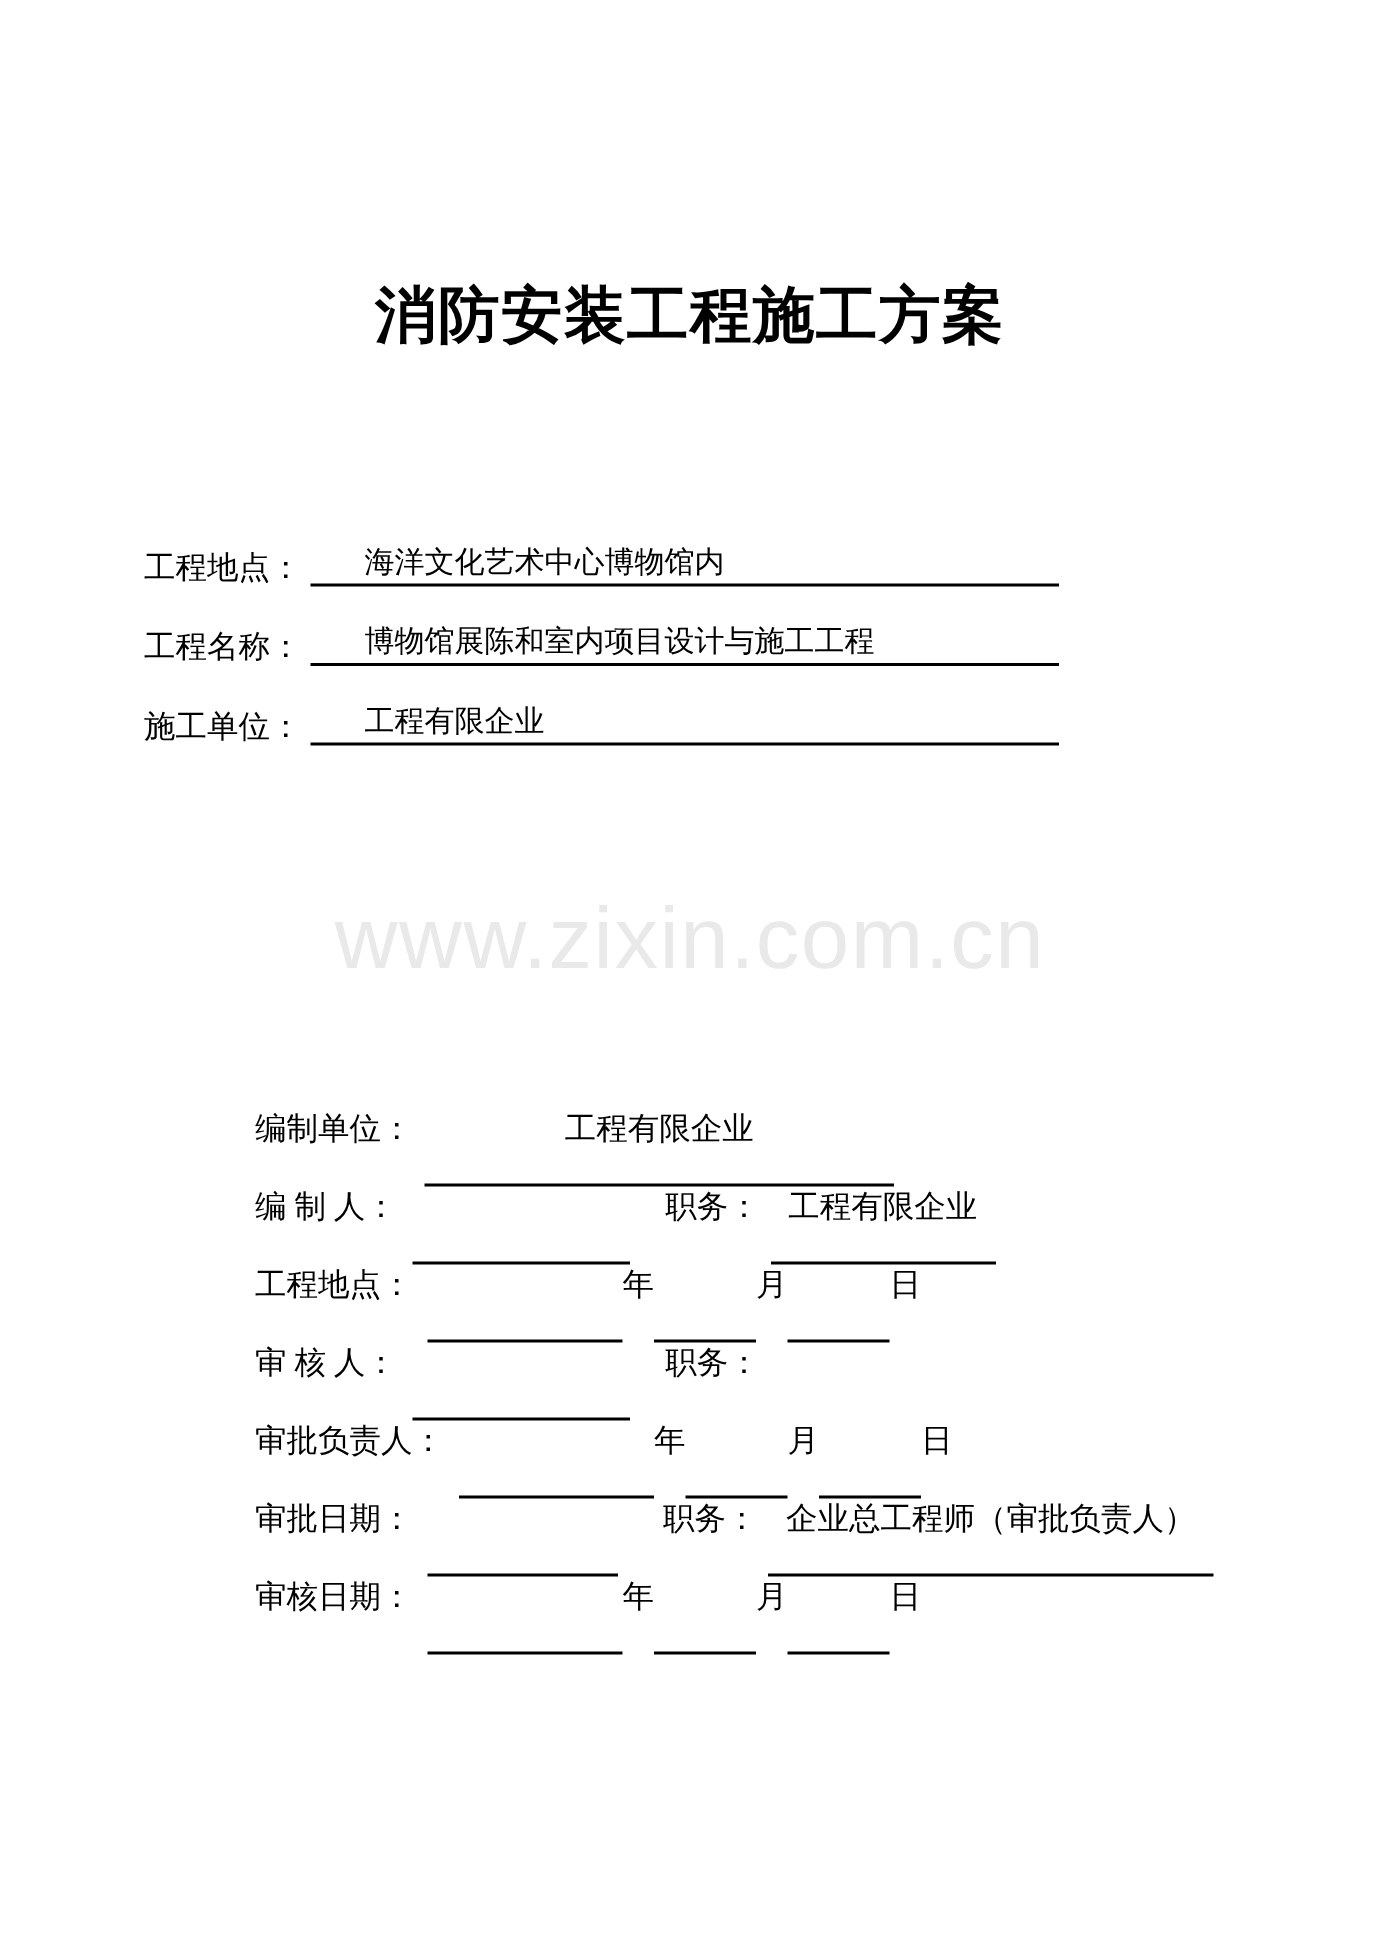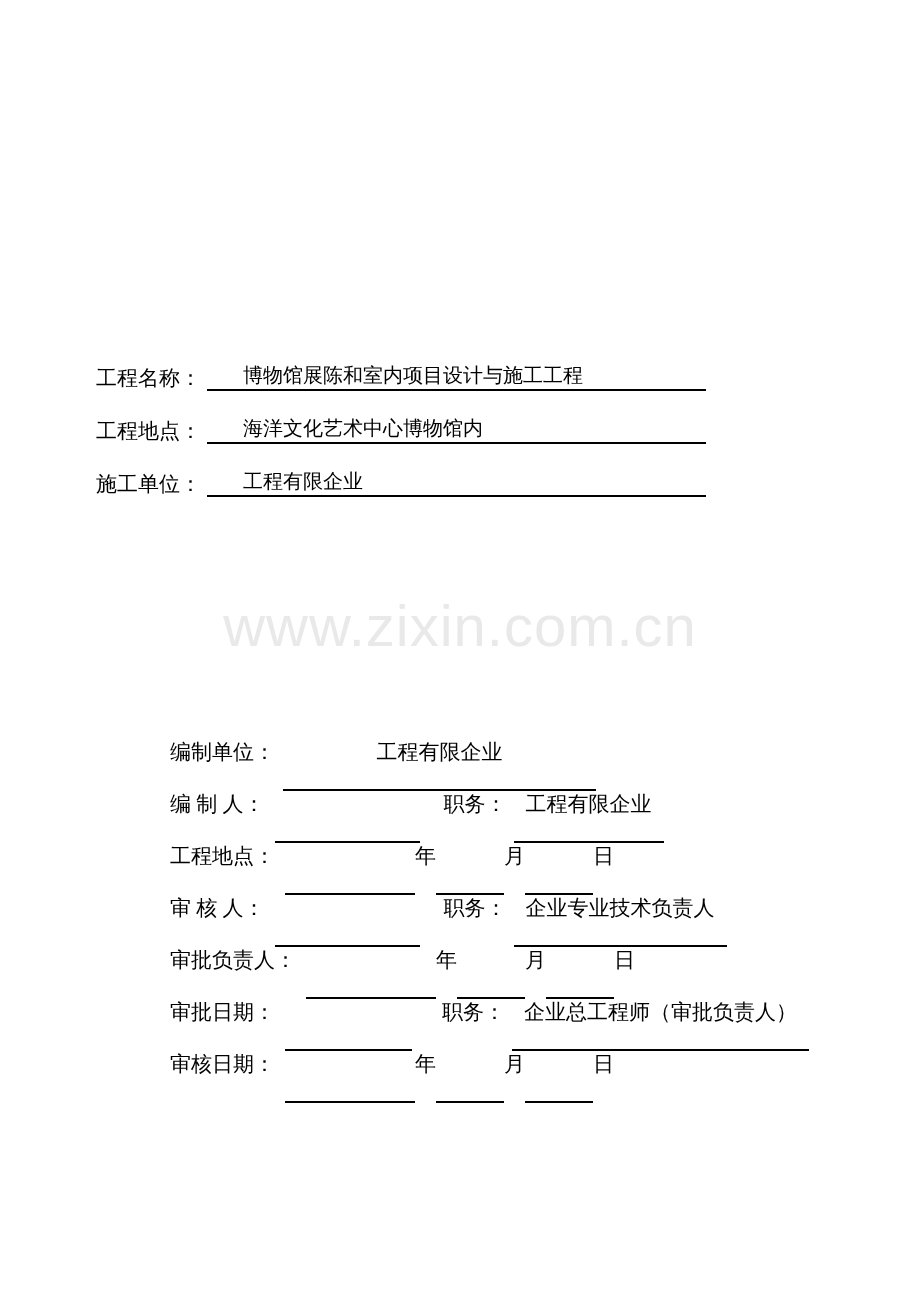--- a/index.html
+++ b/index.html
@@ -104,29 +104,30 @@
     padding-right: 12px;
   }
   .u-d1 { display: inline-block; width: 130px; margin-left: 10px; }
   .u-d2 { display: inline-block; width: 68px; }
 </style>
 </head>
 <body>
 
 <div class="page">
 
+  <h1 class="doc-title">消防安装工程施工方案</h1>
 
   <div class="info-block">
     <div class="info-row">
+      <span class="lbl">工程地点：</span>
+      <span class="ul"><span>海洋文化艺术中心博物馆内</span></span>
+    </div>
+    <div class="info-row">
       <span class="lbl">工程名称：</span>
       <span class="ul"><span>博物馆展陈和室内项目设计与施工工程</span></span>
-    </div>
-    <div class="info-row">
-      <span class="lbl">工程地点：</span>
-      <span class="ul"><span>海洋文化艺术中心博物馆内</span></span>
     </div>
     <div class="info-row">
       <span class="lbl">施工单位：</span>
       <span class="ul"><span>工程有限企业</span></span>
     </div>
   </div>
 
   <div class="watermark">www.zixin.com.cn</div>
 
   <div class="sig-block">
@@ -150,21 +151,20 @@
       <span class="ul u-d2"></span>
       <span class="lbl">月</span>
       <span class="ul u-d2"></span>
       <span class="lbl">日</span>
     </div>
 
     <div class="sig-row">
       <span class="lbl">审 核 人：</span>
       <span class="ul u-name"></span>
       <span class="lbl duty-lbl">职务：</span>
-      <span class="ul u-duty"><span>企业专业技术负责人</span></span>
     </div>
 
     <div class="sig-row">
       <span class="lbl">审批负责人：</span>
       <span class="ul u-d1"></span>
       <span class="lbl">年</span>
       <span class="ul u-d2"></span>
       <span class="lbl">月</span>
       <span class="ul u-d2"></span>
       <span class="lbl">日</span>

